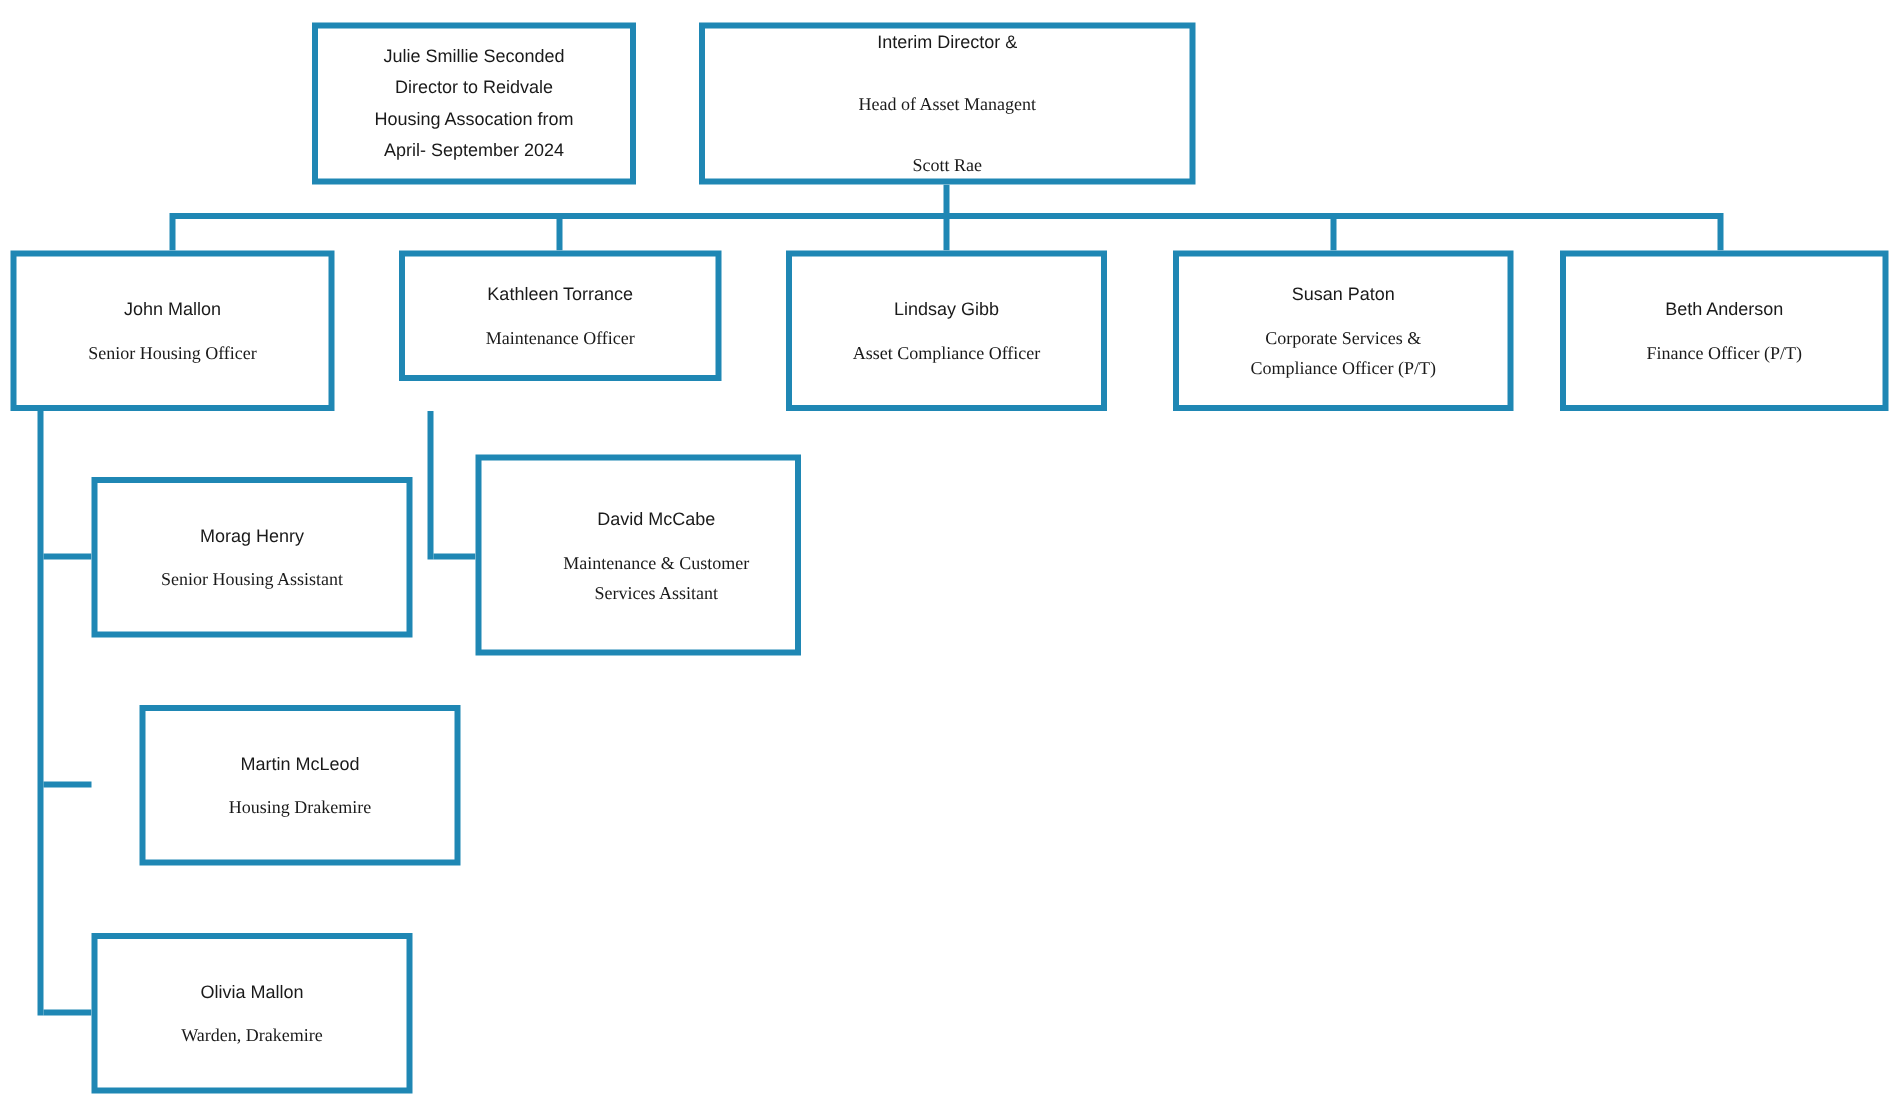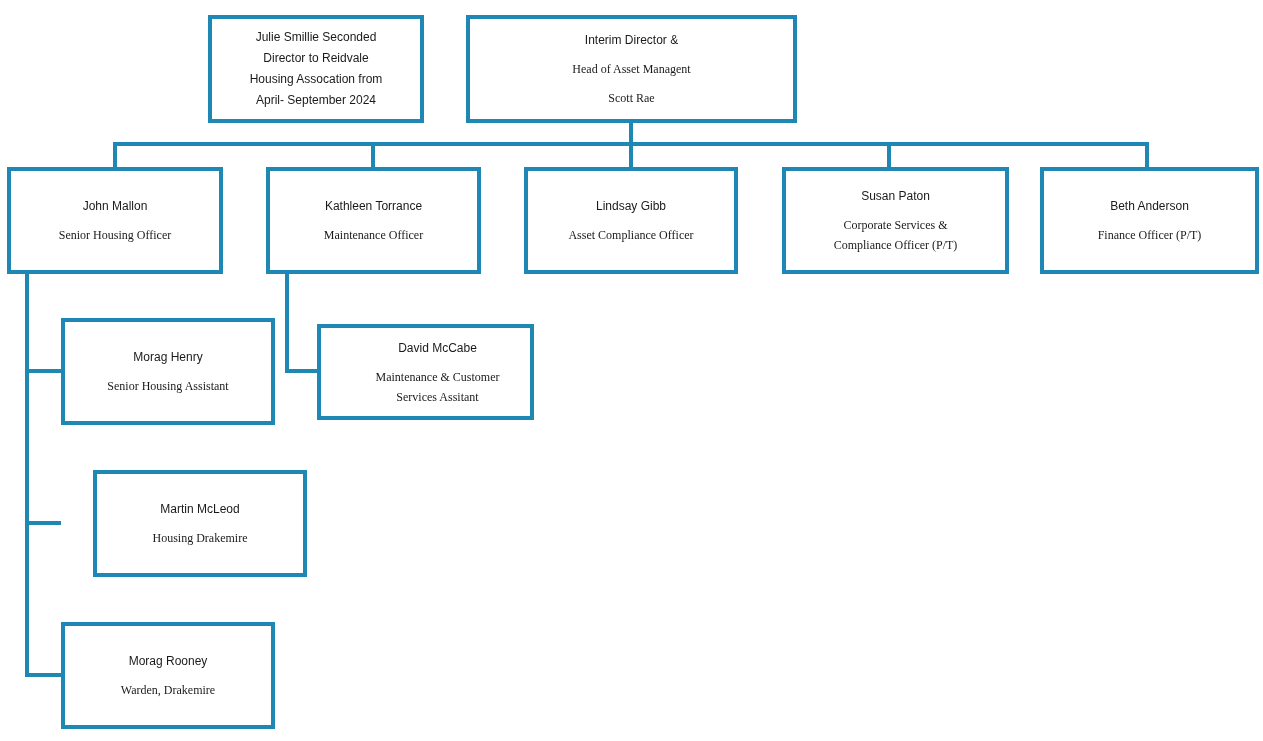--- a/index.html
+++ b/index.html
@@ -58,32 +58,32 @@
   <div class="line" style="left:285px; top:274px; width:4px; height:99px;"></div>
   <div class="line" style="left:289px; top:369px; width:28px; height:4px;"></div>
 
   <div class="box tight" style="left:208px; top:15px; width:216px; height:108px;">
     <div class="para">Julie Smillie Seconded
 Director to Reidvale
 Housing Assocation from
 April- September 2024</div>
   </div>
 
-  <div class="box" style="left:466px; top:15px; width:331px; height:108px;">
+  <div class="box" style="left:466px; top:15px; width:331px; height:108px;gap:12px;">
     <div class="para">Interim Director &amp;</div>
     <div class="para">Head of Asset Managent</div>
     <div class="para">Scott Rae</div>
   </div>
 
   <div class="box" style="left:7px; top:167px; width:216px; height:107px;">
     <div class="para">John Mallon</div>
     <div class="para">Senior Housing Officer</div>
   </div>
 
-  <div class="box" style="left:266px; top:167px; width:215px; height:107px;">
+  <div class="box" style="left:266px; top:167px; width:215px; height:87px;">
     <div class="para">Kathleen Torrance</div>
     <div class="para">Maintenance Officer</div>
   </div>
 
   <div class="box" style="left:524px; top:167px; width:214px; height:107px;">
     <div class="para">Lindsay Gibb</div>
     <div class="para">Asset Compliance Officer</div>
   </div>
 
   <div class="box" style="left:782px; top:167px; width:227px; height:107px;">
@@ -95,29 +95,29 @@
   <div class="box" style="left:1040px; top:167px; width:219px; height:107px;">
     <div class="para">Beth Anderson</div>
     <div class="para">Finance Officer (P/T)</div>
   </div>
 
   <div class="box" style="left:61px; top:318px; width:214px; height:107px;">
     <div class="para">Morag Henry</div>
     <div class="para">Senior Housing Assistant</div>
   </div>
 
-  <div class="box" style="left:317px; top:324px; width:217px; height:96px;padding-left:24px;">
+  <div class="box" style="left:317px; top:303px; width:217px; height:134px;padding-left:24px;">
     <div class="para">David McCabe</div>
     <div class="para">Maintenance &amp; Customer
 Services Assitant</div>
   </div>
 
   <div class="box" style="left:61px; top:470px; width:214px; height:107px;margin-left:32px;">
     <div class="para">Martin McLeod</div>
     <div class="para">Housing Drakemire</div>
   </div>
 
   <div class="box" style="left:61px; top:622px; width:214px; height:107px;">
-    <div class="para">Morag Rooney</div>
+    <div class="para">Olivia Mallon</div>
     <div class="para">Warden, Drakemire</div>
   </div>
 
 </div>
 
 </body></html>

